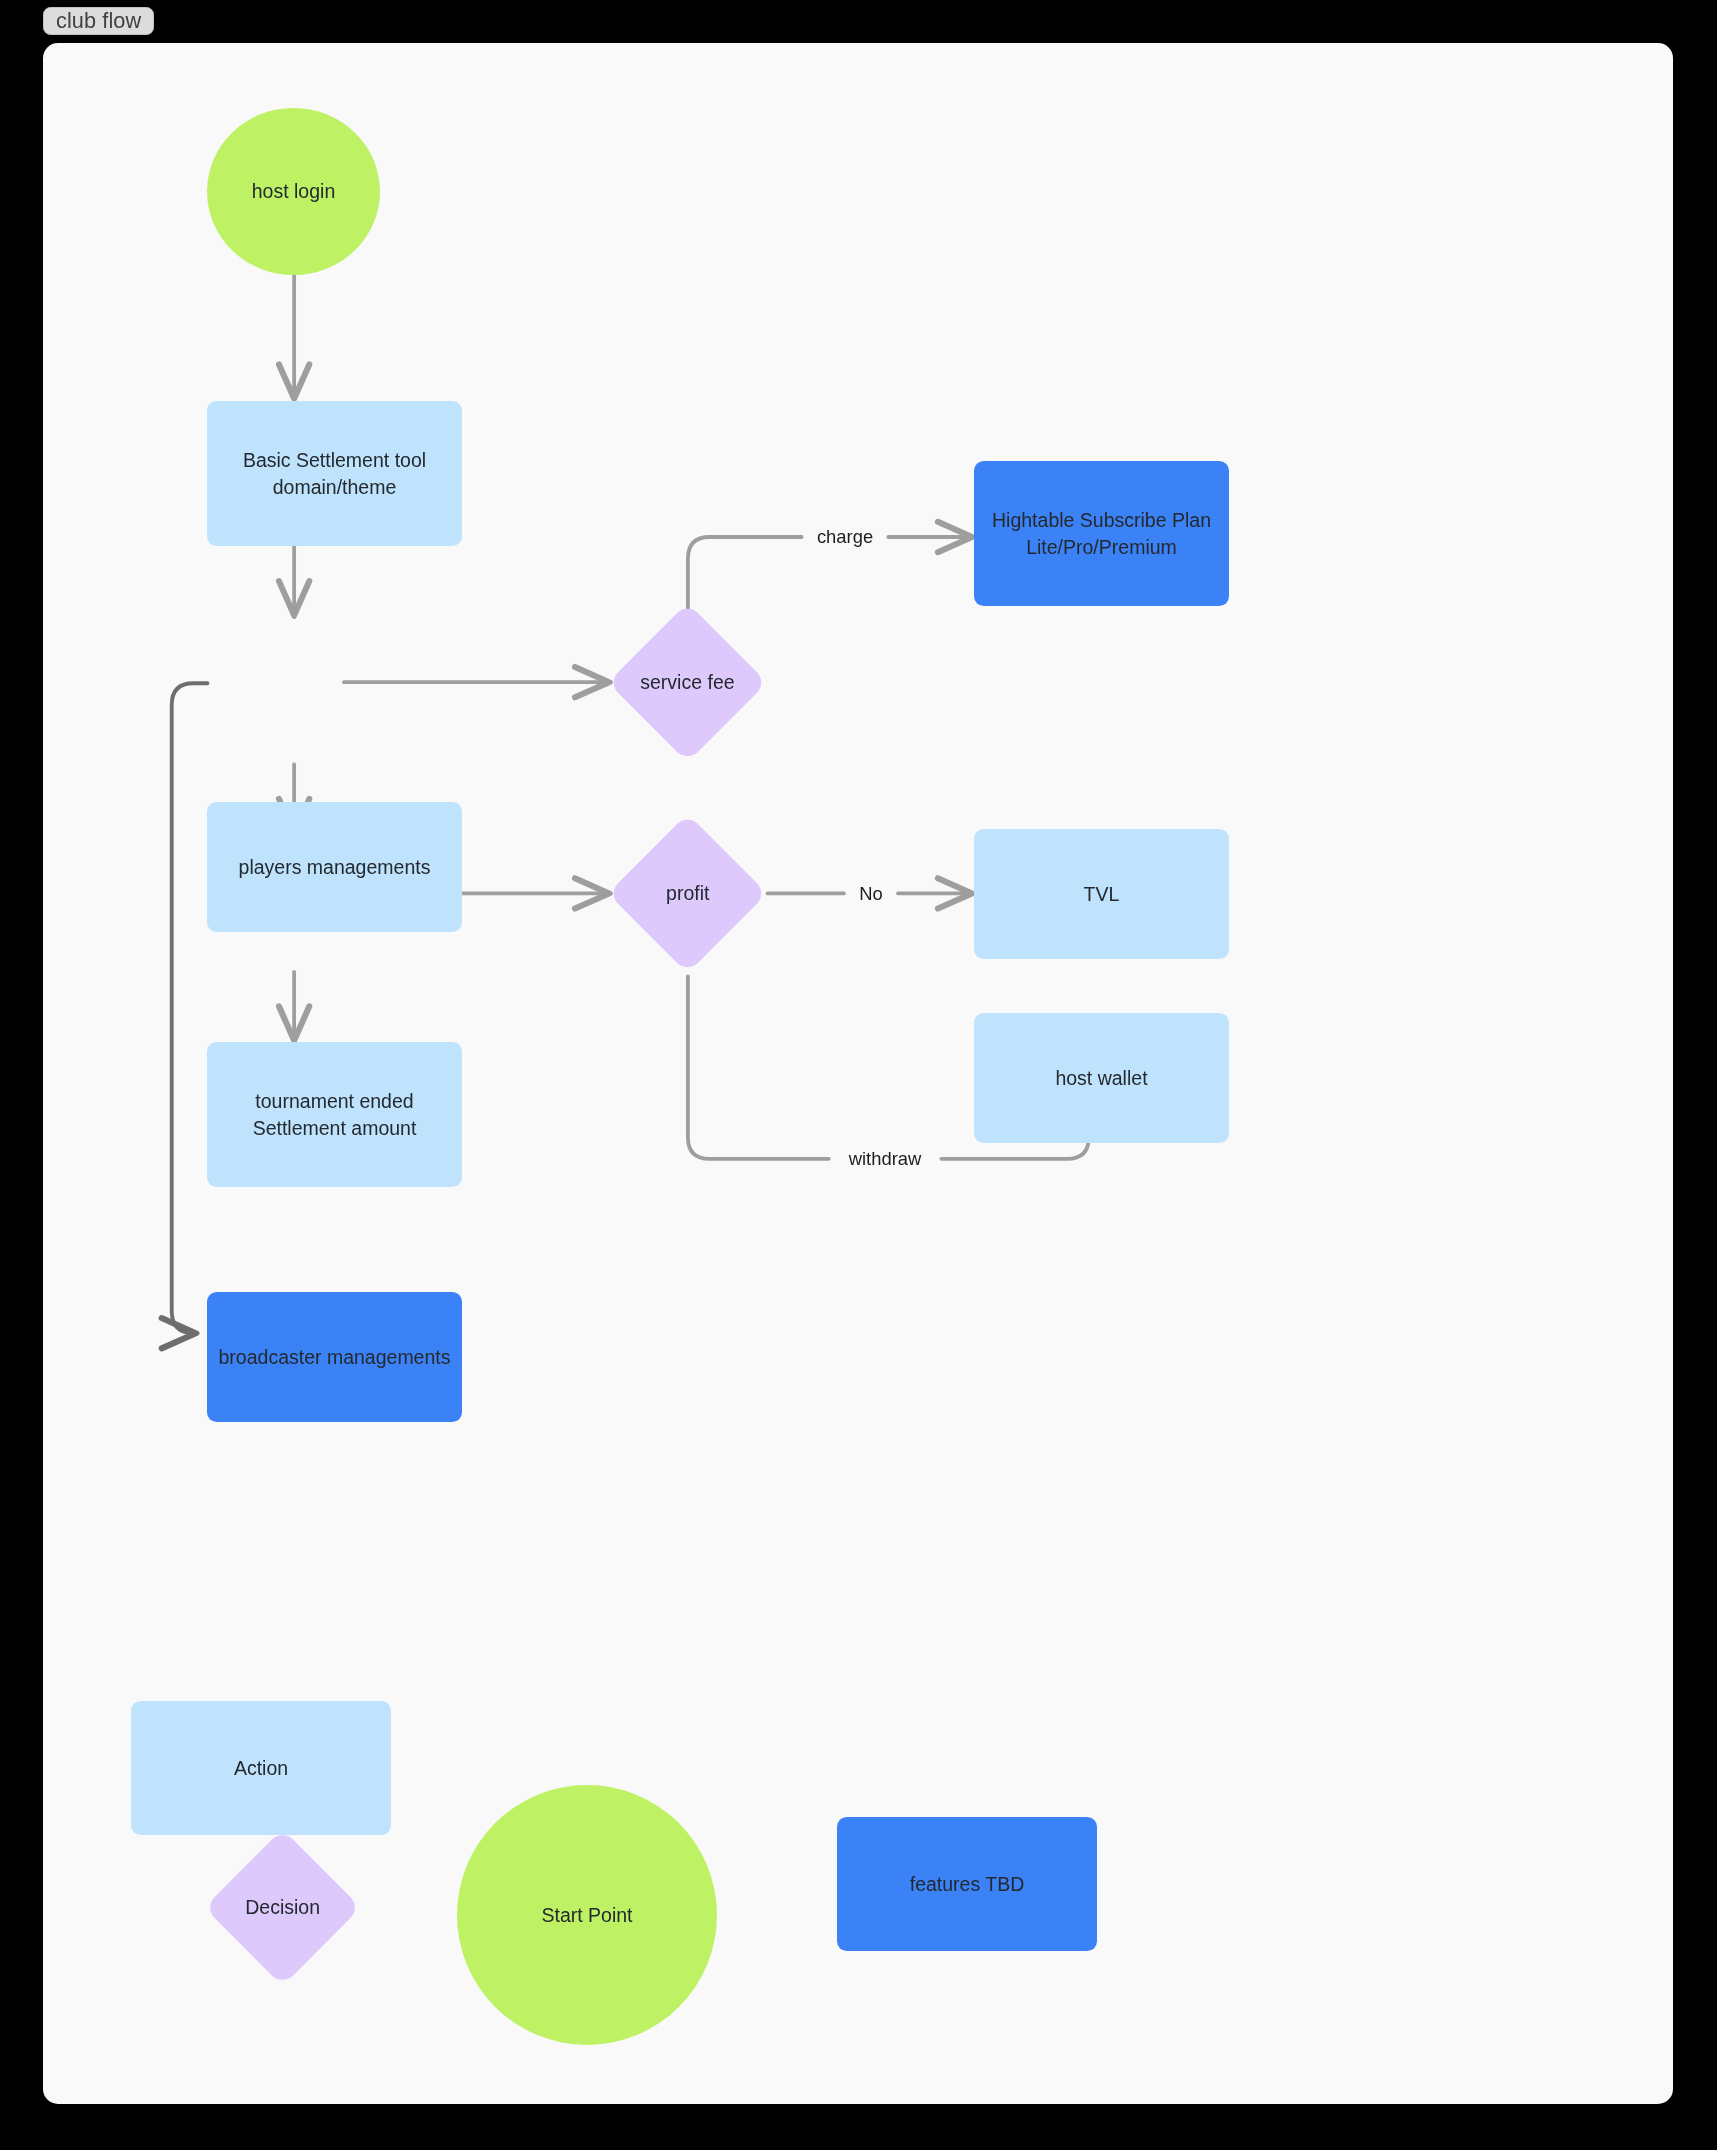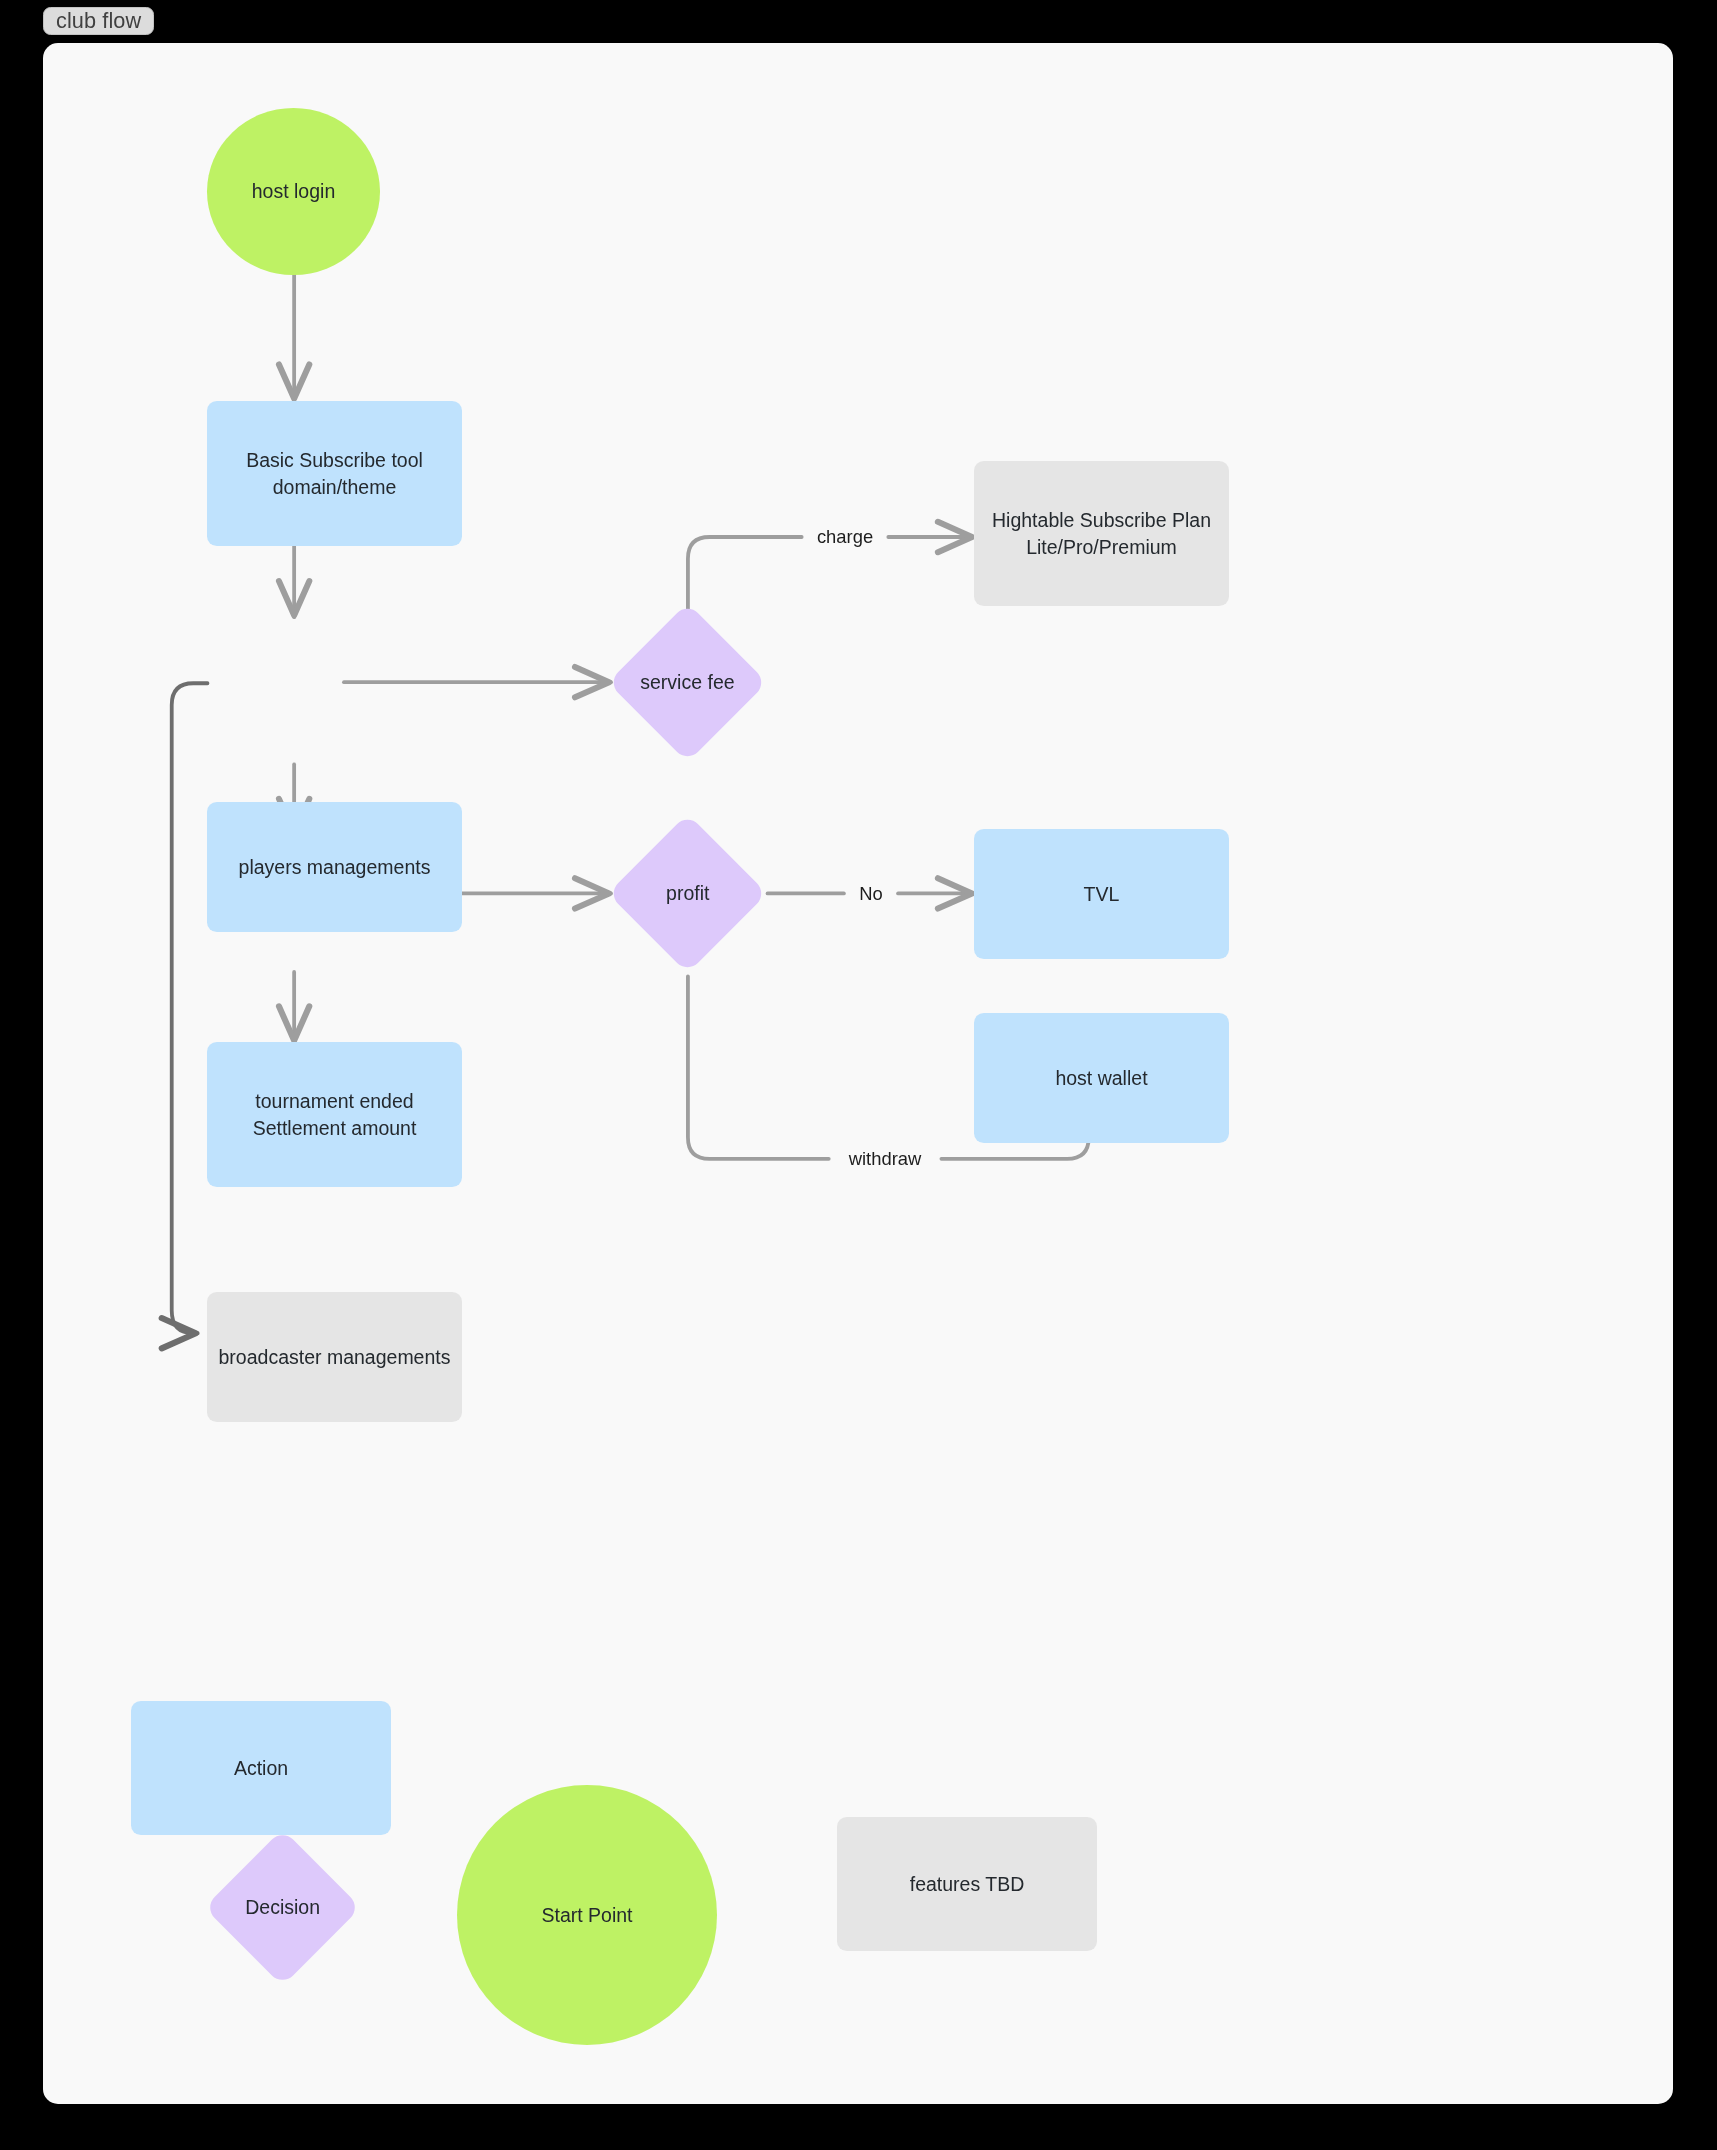--- a/index.html
+++ b/index.html
@@ -63,21 +63,21 @@
     box-sizing: border-box;
     color: #24292e;
     font-size: 19.5px;
     line-height: 1.36;
     padding: 5.4px 9.8px;
   }
   .node.box {
     border-radius: 9.8px;
   }
   .node.action { background: #bfe2fd; }
-  .node.tbd    { background: #e5e5e5; }
+  .node.tbd    { background: #3b82f6; }
   .node.start  { background: #bef264; border-radius: 50%; }
   .node.decision {
     background: #ddc9fb;
     border-radius: 15px;
     transform: rotate(45deg);
   }
   .node.decision > .dlabel {
     transform: rotate(-45deg);
     display: block;
     white-space: nowrap;
@@ -153,21 +153,21 @@
         <path d="M303,1182 L277,1182 Q237,1182 237,1222 L237,2340 Q237,2382 277,2382 L285,2382" marker-end="url(#ahd)"></path>
       </g>
     </svg>
 
     <div class="node start" style="left:164px; top:65px; width:173px; height:167px;">
       <span>host login</span>
     </div>
 
     <div class="node box action" style="left:164px; top:358px; width:255px; height:145px;">
       <span>
-        <span>Basic Subscribe tool</span><br>
+        <span>Basic Settlement tool</span><br>
         <span>domain/theme</span>
       </span>
     </div>
 
 
     <div class="node box action" style="left:164px; top:759px; width:255px; height:130px;align-items:center;">
       <span>players managements</span>
     </div>
 
     <div class="node box action" style="left:164px; top:999px; width:255px; height:145px;">

